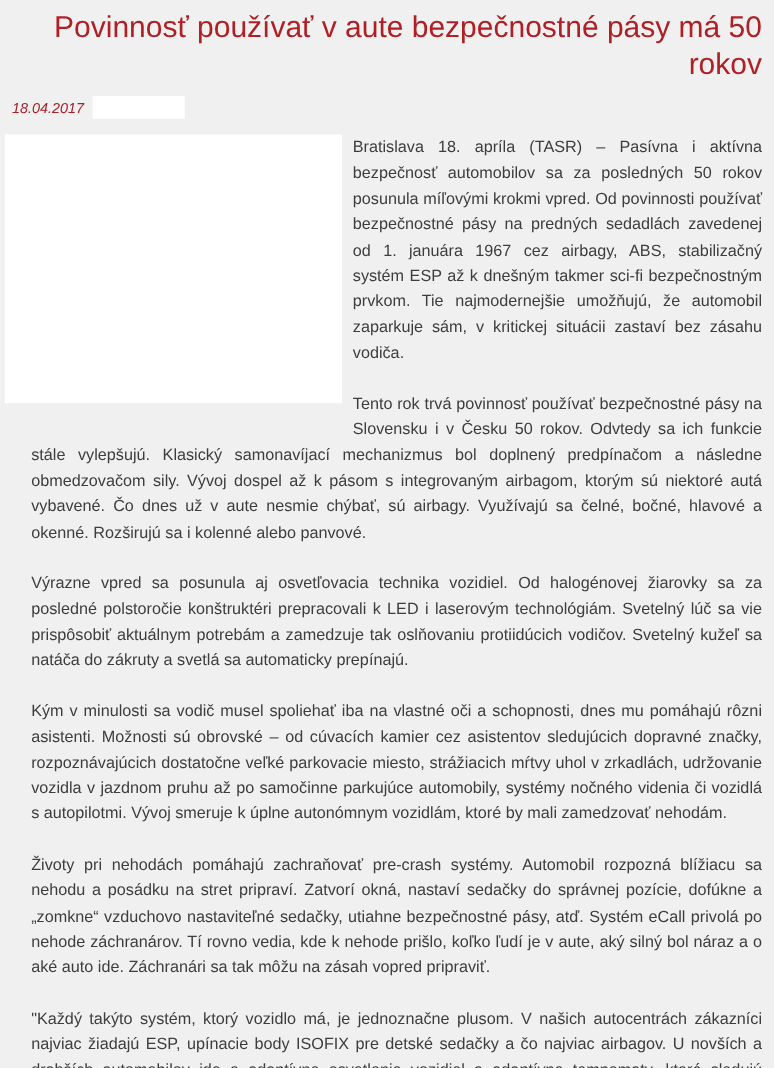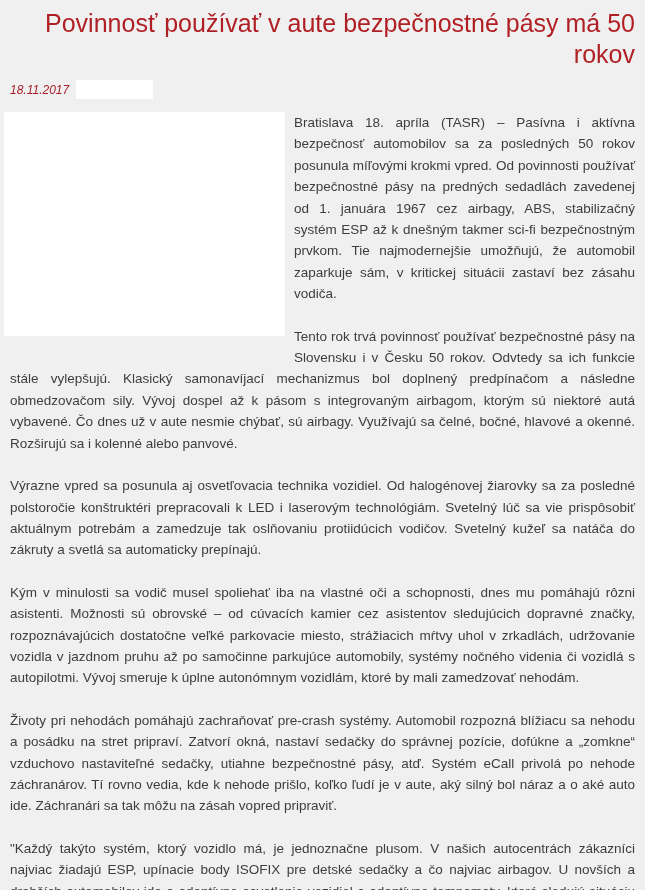--- a/index.html
+++ b/index.html
@@ -50,32 +50,32 @@
     text-align: justify;
   }
   .image-placeholder {
     float: left;
     width: 281px;
     height: 224px;
     background: #ffffff;
     margin: 0 9px 24px -6px;
   }
   .article p {
-    margin: 0 0 21px 0;
+    margin: 0 0 21px 16px;
   }
 </style>
 </head>
 <body>
 
 <div class="page">
 
   <h1 class="article-title">Povinnosť používať v aute bezpečnostné pásy má 50 rokov</h1>
 
   <div class="date-row">
-    <span class="article-date">18.11.2017</span>
+    <span class="article-date">18.04.2017</span>
     <span class="redacted-box"></span>
   </div>
 
   <div class="article">
     <div class="image-placeholder"></div>
     <div>
         <p>Bratislava 18. apríla (TASR) – Pasívna i aktívna bezpečnosť automobilov sa za posledných 50 rokov posunula míľovými krokmi vpred. Od povinnosti používať bezpečnostné pásy na predných sedadlách zavedenej od 1. januára 1967 cez airbagy, ABS, stabilizačný systém ESP až k dnešným takmer sci-fi bezpečnostným prvkom. Tie najmodernejšie umožňujú, že automobil zaparkuje sám, v kritickej situácii zastaví bez zásahu vodiča.</p>
         <p>Tento rok trvá povinnosť používať bezpečnostné pásy na Slovensku i v Česku 50 rokov. Odvtedy sa ich funkcie stále vylepšujú. Klasický samonavíjací mechanizmus bol doplnený predpínačom a následne obmedzovačom sily. Vývoj dospel až k pásom s integrovaným airbagom, ktorým sú niektoré autá vybavené. Čo dnes už v aute nesmie chýbať, sú airbagy. Využívajú sa čelné, bočné, hlavové a okenné. Rozširujú sa i kolenné alebo panvové.</p>
         <p>Výrazne vpred sa posunula aj osvetľovacia technika vozidiel. Od halogénovej žiarovky sa za posledné polstoročie konštruktéri prepracovali k LED i laserovým technológiám. Svetelný lúč sa vie prispôsobiť aktuálnym potrebám a zamedzuje tak oslňovaniu protiidúcich vodičov. Svetelný kužeľ sa natáča do zákruty a svetlá sa automaticky prepínajú.</p>
         <p>Kým v minulosti sa vodič musel spoliehať iba na vlastné oči a schopnosti, dnes mu pomáhajú rôzni asistenti. Možnosti sú obrovské – od cúvacích kamier cez asistentov sledujúcich dopravné značky, rozpoznávajúcich dostatočne veľké parkovacie miesto, strážiacich mŕtvy uhol v zrkadlách, udržovanie vozidla v jazdnom pruhu až po samočinne parkujúce automobily, systémy nočného videnia či vozidlá s autopilotmi. Vývoj smeruje k úplne autonómnym vozidlám, ktoré by mali zamedzovať nehodám.</p>

